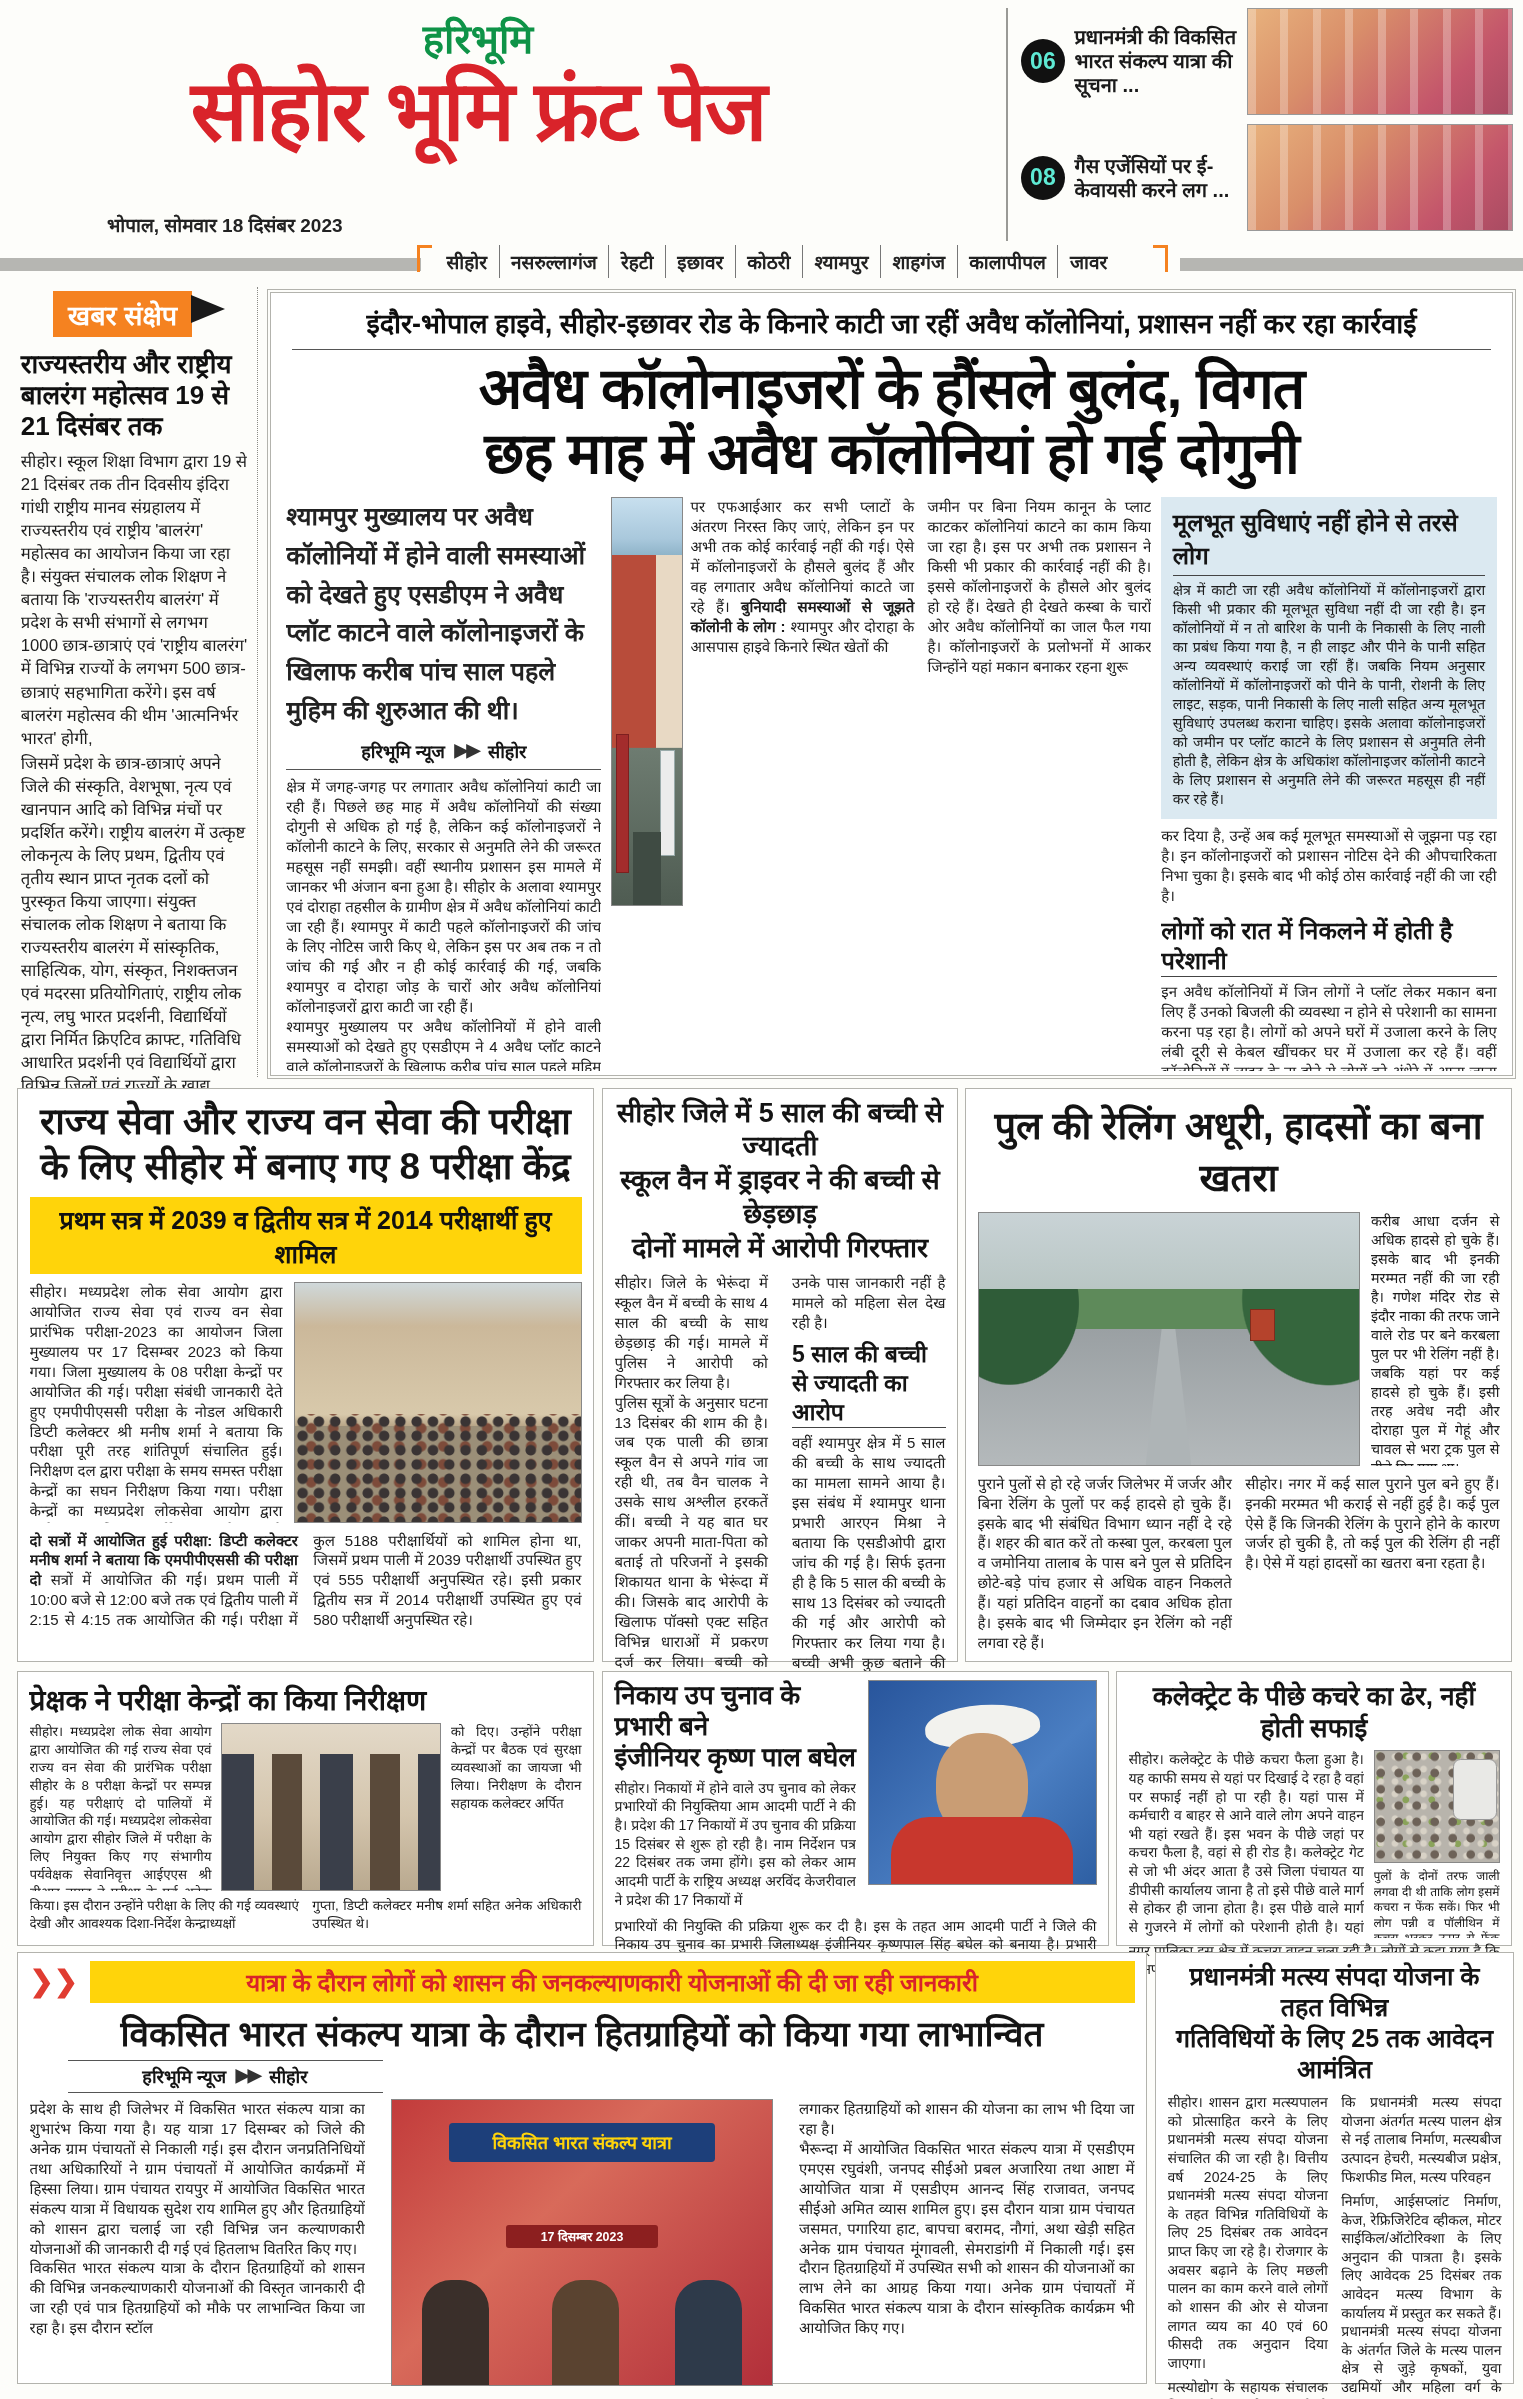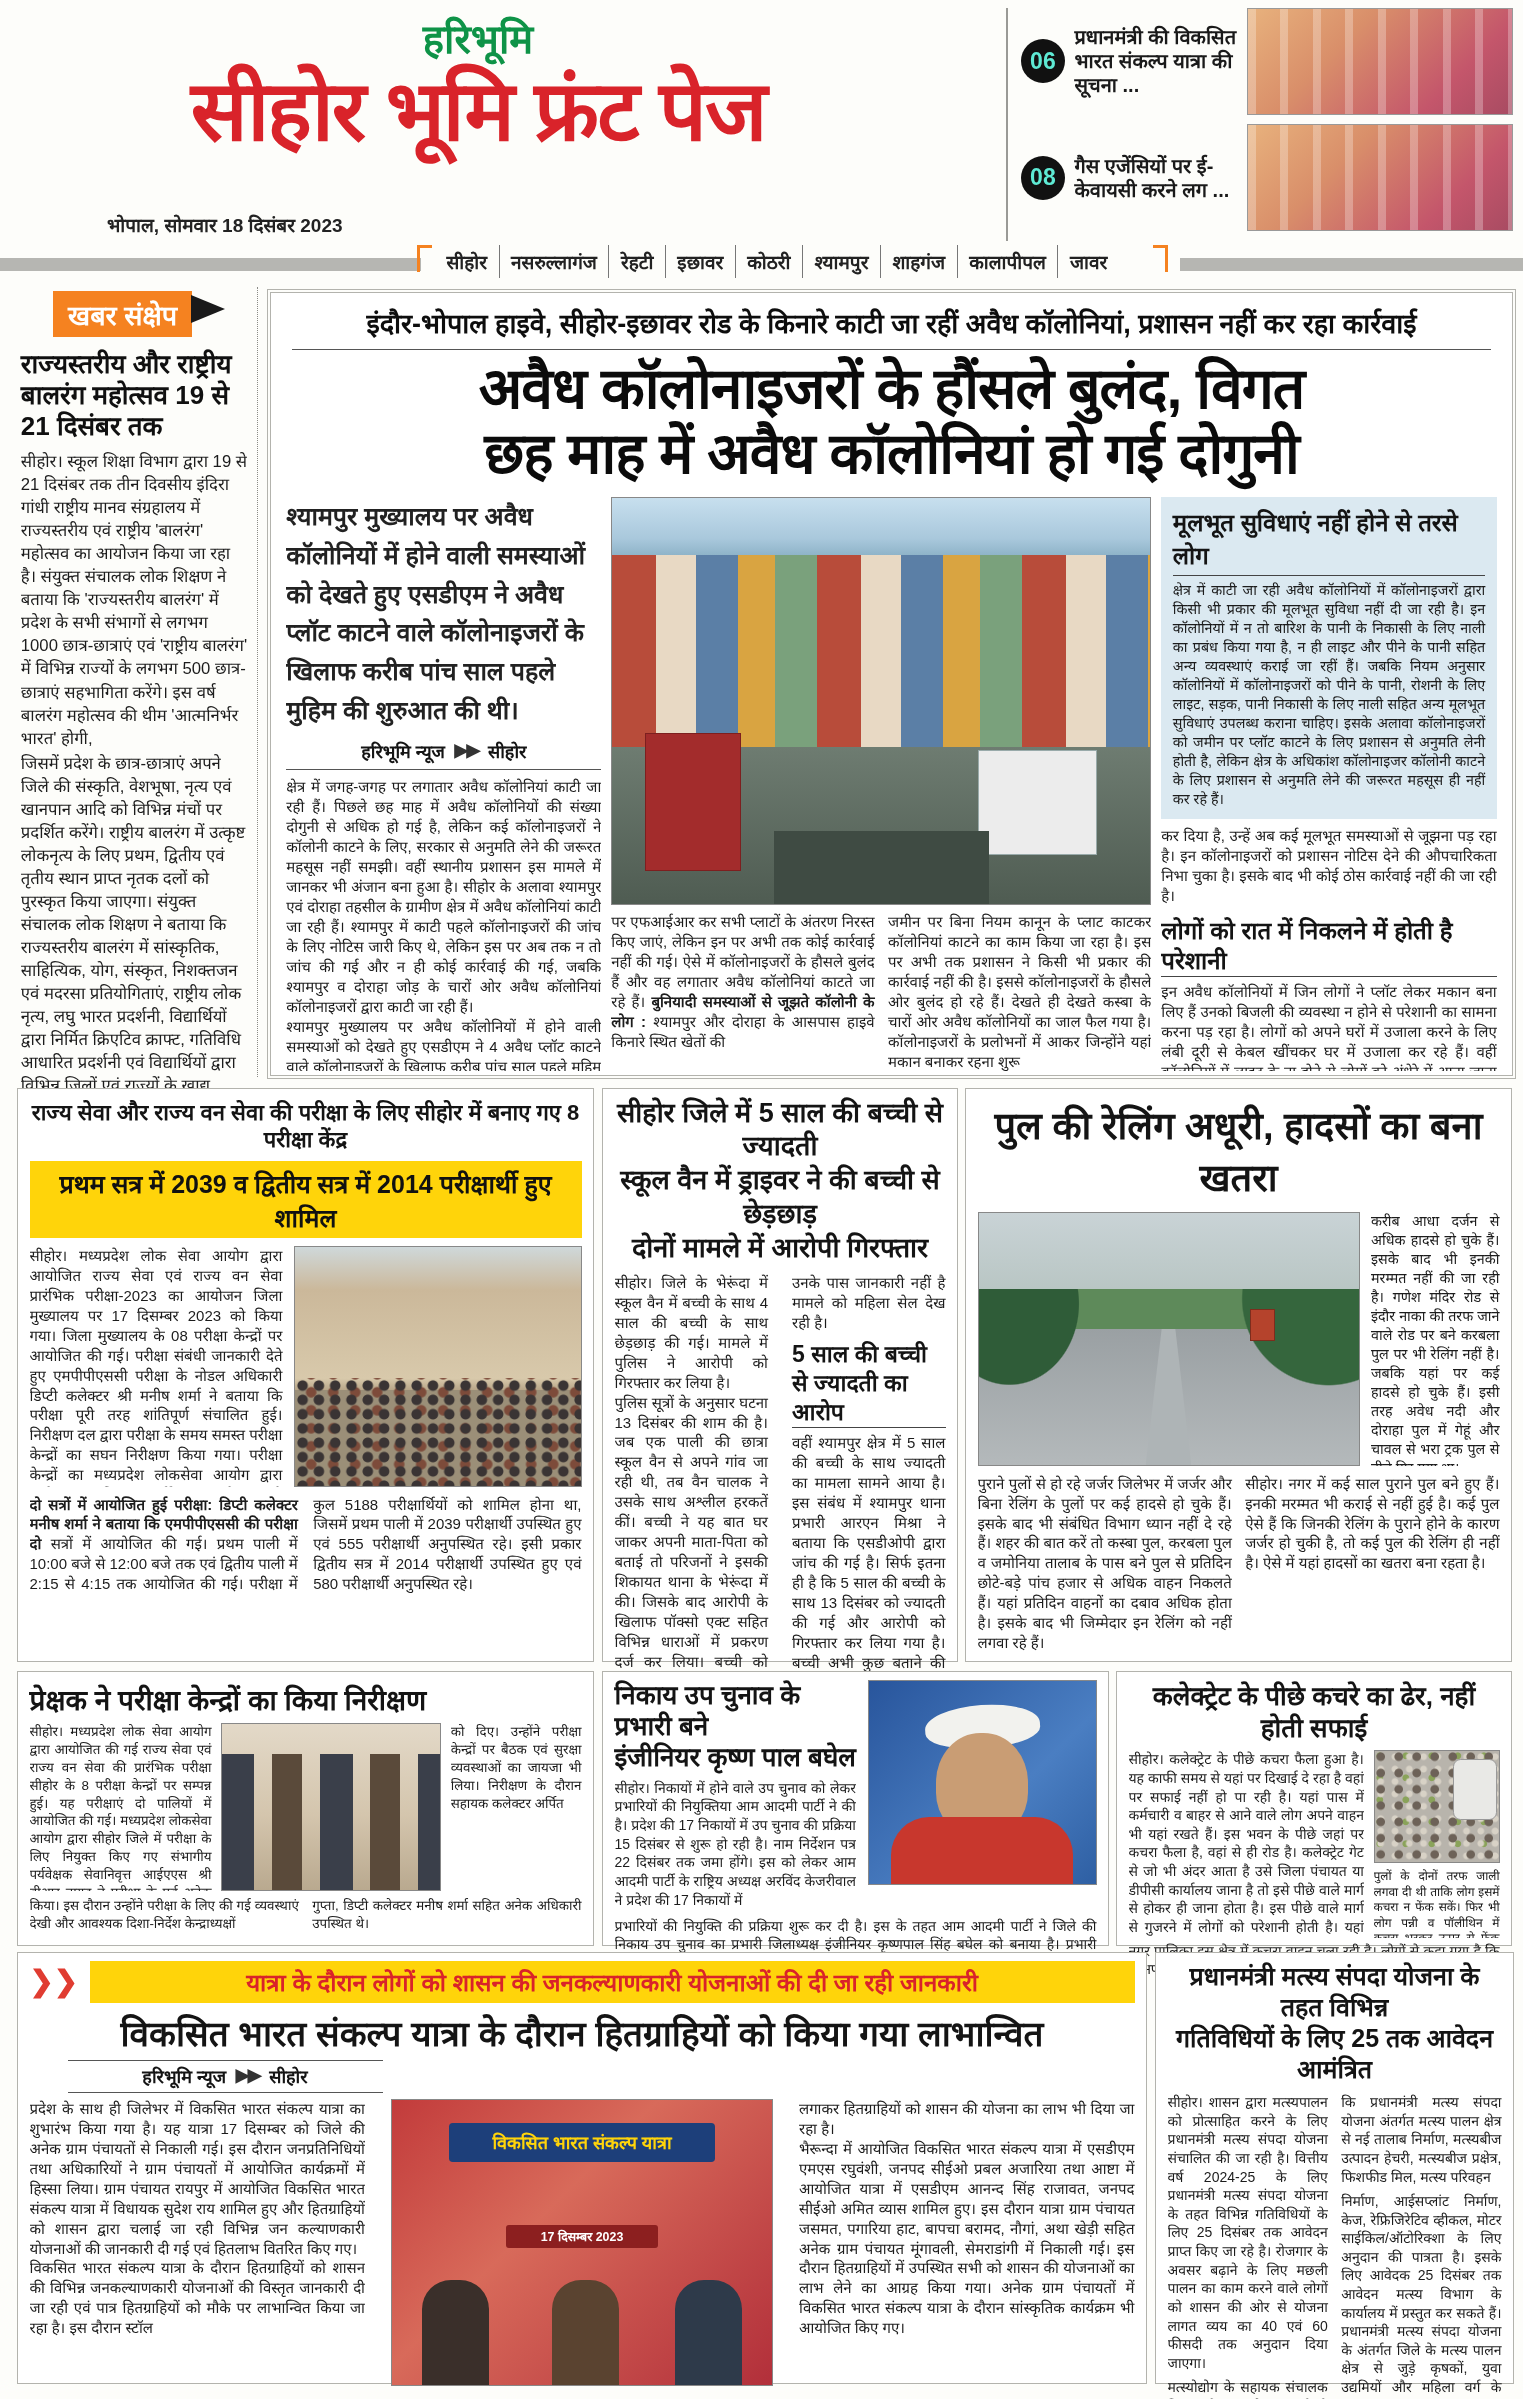--- a/index.html
+++ b/index.html
@@ -60,21 +60,21 @@
   .kicker { text-align:center; font-size:27px; font-weight:bold; padding:3.8px 0 7.6px;
             border-bottom:1.9px solid #555; margin:0 5.7px 5.7px; color:#0d0d0d; }
   .lead-h { text-align:center; font-size:57px; font-weight:800; line-height:1.14;
             letter-spacing:-1px; color:#0b0b0b; }
   .lead-row { display:flex; gap:10px; margin-top:11.5px; height:574px; }
   .lead-intro { flex:0 0 315px; }
   .lead-intro .intro { font-size:25px; line-height:1.55; font-weight:600; color:#222; }
   .byline { display:flex; justify-content:center; gap:9.6px; font-size:18px; font-weight:bold;
             padding:9.6px 0 5.7px; border-bottom:1px solid #555; margin-bottom:7.6px; }
   .byline .arr { color:#333; letter-spacing:-1.9px; }
-  .lead-photo { flex:0 0 540px; display:flex; flex-direction:column; gap:7.6px; }
+  .lead-photo { flex:0 0 540px; display:flex; flex-direction:row; gap:7.6px; }
   .ph-colony { width:100%; height:409px; border:1px solid #888;
      background:
        linear-gradient(180deg,#c7dfee 0%,#a9c8dc 10%,#8fb4c9 14%,transparent 14%),
        repeating-linear-gradient(90deg,#b84c3a 0 44px,#e8d9c4 44px 84px,#5b7fa6 84px 126px,#d9a441 126px 163px,#7aa17c 163px 205px),
        linear-gradient(180deg,transparent 0 60%,#6f7d72 60%,#4f5c52 100%);
      background-size:100% 100%,100% 55%,100% 100%;
      background-position:0 0,0 14%,0 0; background-repeat:no-repeat; }
   .ph-colony .bb1 { position:absolute; left:6%; bottom:8%; width:18%; height:34%; background:#a32c2c; border:1.9px solid #7d1f1f; }
   .ph-colony .bb2 { position:absolute; right:10%; bottom:12%; width:22%; height:26%; background:#ececec; border:1.9px solid #9aa; }
   .ph-colony .bb3 { position:absolute; left:30%; bottom:0; width:40%; height:18%; background:#3f4b43; }
@@ -82,21 +82,21 @@
   .lead-below .c { flex:1; }
   .lead-right { flex:1; }
   .sidebox { background:#dbe9f1; padding:7.6px 11.5px 9.6px; }
   .sidebox h3 { font-size:24px; font-weight:bold; border-bottom:1.9px solid #444; padding-bottom:3.8px; margin-bottom:5.7px; }
   .sidebox .jtxt { font-size:14.3px; }
   .r-sub { font-size:24px; font-weight:bold; border-bottom:1.9px solid #444; margin:9.6px 0 5.7px; line-height:1.25; }
 
   
   .art { padding:7.6px 11.5px; }
   .exam { left:17px; top:1088px; width:577px; height:574px; }
-  .exam h2 { text-align:center; font-size:22px; font-weight:800; line-height:1.2; margin:3.8px 0 7.6px; }
+  .exam h2 { text-align:center; font-size:37px; font-weight:800; line-height:1.2; margin:3.8px 0 7.6px; }
   .yellowbar { background:#ffd40a; text-align:center; font-size:25px; font-weight:bold;
                padding:4.8px 3.8px; margin-bottom:7.6px; color:#111; }
   .exam-row { display:flex; gap:11.5px; }
   .exam-row .t { flex:0 0 253px; }
   .ph-exam { flex:1; height:241px; border:1px solid #888;
      background: linear-gradient(180deg,#cfd8da 0%,#cbb89a 18%,#d8c9ab 55%,#b7a486 60%,transparent 60%),#9b8f78; }
   .ph-exam::after { content:""; position:absolute; left:0; right:0; bottom:0; height:45%;
      background-image: radial-gradient(circle at 7.6px 7.6px,#3a3434 4.8px,transparent 5.7px),
                        radial-gradient(circle at 7.6px 7.6px,#7d4b3a 4.8px,transparent 5.7px);
      background-size:16.3px 14.3px,22px 18px; background-position:0 0,8.6px 6.7px; }

